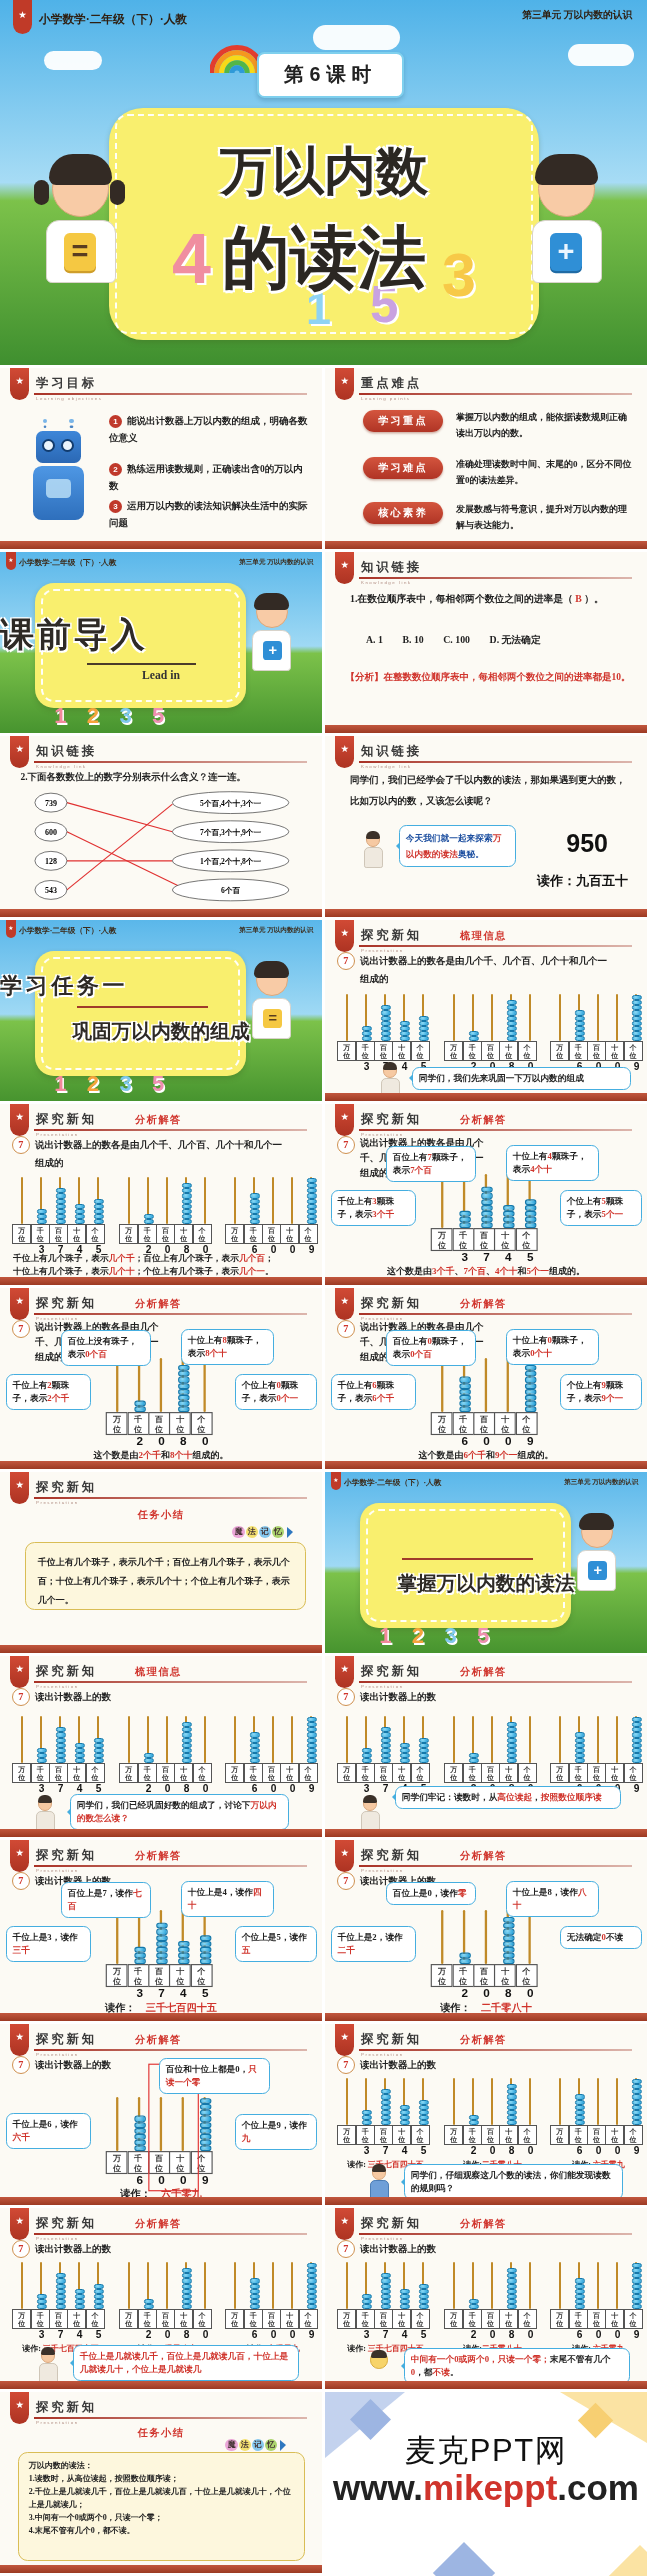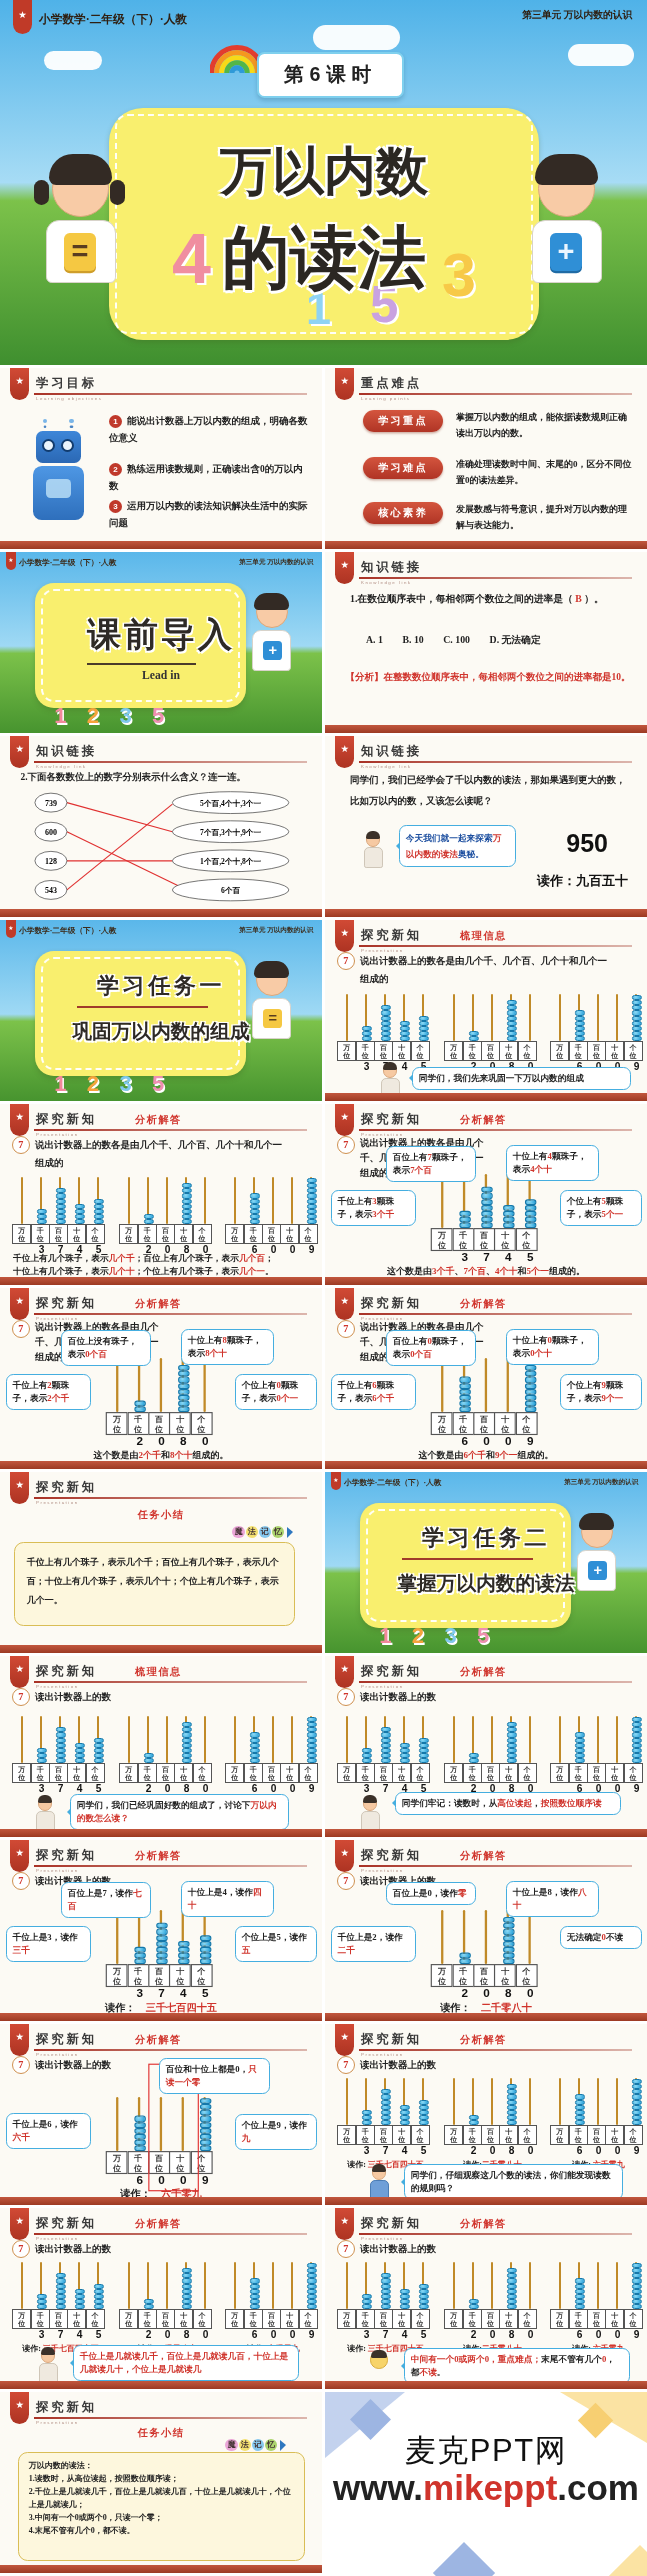--- a/index.html
+++ b/index.html
@@ -48,21 +48,21 @@
   .bq4{left:235px;top:86px;width:82px;}
   .abbottom{position:absolute;left:0;right:0;top:161px;text-align:center;font-size:9px;font-weight:bold;z-index:5;}
   
   .mini{background:linear-gradient(#5ab7ea 0%,#9fd9f4 52%,#7cc24a 56%,#47942f 100%);}
   .mini .chl{position:absolute;left:19px;top:5.8px;font-size:7.7px;font-weight:bold;color:#3c2b1a;z-index:6;}
   .mini .chr{position:absolute;right:8.7px;top:5.8px;font-size:6.6px;font-weight:bold;color:#3c2b1a;z-index:6;}
   .mini .cbm{position:absolute;left:5.8px;top:0;width:10.2px;height:17.5px;background:#c03a28;border-radius:0 0 5.1px 5.1px;z-index:6;color:#fff;font-size:5.8px;text-align:center;line-height:16px;font-family:"DejaVu Sans",sans-serif;}
   .ybub{position:absolute;background:#f9ef6e;border-radius:19px;box-shadow:0 2.9px 5.8px rgba(60,90,30,.25);}
   .ybub:after{content:"";position:absolute;inset:5.8px;border:2.2px dashed rgba(255,255,255,.95);border-radius:13px;}
   .mini .ybub{left:35px;top:31px;width:211px;height:125px;}
-  .mtitle{position:absolute;left:0;right:0;text-align:center;font-family:"Liberation Sans",sans-serif;font-weight:bold;color:#2e2a26;z-index:3;text-shadow:1.5px 1.5px 0 #fff,-1.5px 1.5px 0 #fff,1.5px -1.5px 0 #fff,-1.5px -1.5px 0 #fff;}
+  .mtitle{position:absolute;left:0;right:0;font-family:"Liberation Sans",sans-serif;font-weight:bold;color:#2e2a26;z-index:3;text-shadow:1.5px 1.5px 0 #fff,-1.5px 1.5px 0 #fff,1.5px -1.5px 0 #fff,-1.5px -1.5px 0 #fff;}
   .mdiv{position:absolute;height:2.2px;z-index:3;}
   .msub{position:absolute;left:0;right:0;text-align:center;z-index:3;}
   .mnums{position:absolute;left:44px;bottom:4.4px;z-index:4;font-family:"Liberation Sans",sans-serif;font-weight:bold;}
   .mnums span{display:inline-block;margin:0 10.2px;font-size:22px;text-shadow:1.5px 1.5px 0 #fff;}
   .mkid{position:absolute;right:25px;top:44px;width:51px;z-index:5;}
   .mkid .kh{width:32px;height:32px;border-radius:50%;background:#f8cba6;margin:0 auto;position:relative;border:0.7px solid #dca87c;box-sizing:border-box;}
   .mkid .kh:before{content:"";position:absolute;top:-4.4px;left:-2.2px;right:-2.2px;height:17.5px;border-radius:16px 16px 5.8px 5.8px;background:#332a24;}
   .mkid .kb{width:39px;height:41px;background:#fff;border-radius:8.7px 8.7px 3.6px 3.6px;margin:1.5px auto 0;border:0.7px solid #d8d3ca;position:relative;box-sizing:border-box;}
   .mkid .kb i{position:absolute;left:10.2px;top:10.2px;width:19px;height:19px;background:#2f8fd6;border-radius:3.6px;color:#fff;font-style:normal;font-weight:bold;font-size:14.6px;text-align:center;line-height:19px;font-family:"Liberation Sans",sans-serif;}
   
@@ -935,30 +935,29 @@
     <div class="bm">
         <span>★</span>
       </div>
     <div class="htitle">探究新知</div>
     <div class="hline"></div>
     <div class="heng">Presentation</div>
     <div class="renwu">任务小结</div>
     <div class="magic" style="right:29px;top:54px;">
       <span>魔</span><span>法</span><span>记</span><span>忆</span><i></i>
     </div>
-    <div class="ybox" style="left:14px;top:70px;width:281px;height:84px;padding:10.2px 11.7px;font-size:9px;font-weight:bold;line-height:2.1;">千位上有几个珠子，表示几个千；百位上有几个珠子，表示几个百；十位上有几个珠子，表示几个十；个位上有几个珠子，表示几个一。</div>
+    <div class="ybox" style="left:25px;top:70px;width:281px;height:68px;padding:10.2px 11.7px;font-size:9px;font-weight:bold;line-height:2.1;">千位上有几个珠子，表示几个千；百位上有几个珠子，表示几个百；十位上有几个珠子，表示几个十；个位上有几个珠子，表示几个一。</div>
     <div class="desk"></div>
   </section>
 
   <section class="sl mini" style="left:325px;top:1472px;">
     <div class="cbm">★</div>
     <div class="chl">小学数学·二年级（下）·人教</div>
     <div class="chr">第三单元 万以内数的认识</div>
     <div class="ybub"></div>
-    <div class="mtitle" style="top:51px;font-size:22px;letter-spacing:3.6px;">学习任务二</div>
     <div class="mdiv" style="left:77px;width:131px;top:86px;background:#a03b2a;"></div>
     <div class="msub mtitle" style="top:98px;font-size:19.7px;">掌握万以内数的读法</div>
     <div class="mkid">
         <div class="kh"></div>
         <div class="kb">
           <i>+</i>
         </div>
       </div>
     <div class="mnums">
       <span style="color:#f2899b;">1</span><span style="color:#f5a33c;">2</span><span style="color:#7fc8ee;">3</span><span style="color:#ef8fb0;">5</span>
@@ -1352,21 +1351,21 @@
           <div>6</div>
           <div>0</div>
           <div>0</div>
           <div>9</div>
         </div>
       </div>
     <div class="pers" style="left:32px;top:140px;">
         <div class="ph"></div>
         <div class="pb"></div>
       </div>
-    <div class="bub tl" style="left:70px;top:136px;width:226px;"><span class="c-k">同学们牢记：读数时，从</span><span class="c-r">高位读起</span><span class="c-k">，</span><span class="c-r">按照数位顺序读</span></div>
+    <div class="bub tl" style="left:70px;top:130px;width:226px;"><span class="c-k">同学们牢记：读数时，从</span><span class="c-r">高位读起</span><span class="c-k">，</span><span class="c-r">按照数位顺序读</span></div>
     <div class="desk"></div>
   </section>
 
   <section class="sl" style="left:0;top:1840px;">
     <div class="bm">
         <span>★</span>
       </div>
     <div class="htitle">探究新知</div>
     <div class="hlabel">分析解答</div>
     <div class="hline"></div>
@@ -2192,21 +2191,21 @@
           <div>6</div>
           <div>0</div>
           <div>0</div>
           <div>9</div>
         </div>
         <div class="ab-cap"><span class="c-k">读作: </span><span class="c-r">六千零九</span></div>
       </div>
     <div class="pers face" style="left:41px;top:143px;">
         <div class="ph"></div>
       </div>
-    <div class="bub tl" style="left:79px;top:140px;width:226px;"><span class="c-r">中间有一个0或两个0，重点难点；</span><span class="c-k">末尾不管有几个</span><span class="c-r">0</span><span class="c-k">，都</span><span class="c-r">不读</span><span class="c-k">。</span></div>
+    <div class="bub tl" style="left:79px;top:140px;width:226px;"><span class="c-r">中间有一个0或两个0，只读一个零；</span><span class="c-k">末尾不管有几个</span><span class="c-r">0</span><span class="c-k">，都</span><span class="c-r">不读</span><span class="c-k">。</span></div>
     <div class="desk"></div>
   </section>
 
   <section class="sl" style="left:0;top:2392px;">
     <div class="bm">
         <span>★</span>
       </div>
     <div class="htitle">探究新知</div>
     <div class="hline"></div>
     <div class="heng">Presentation</div>

